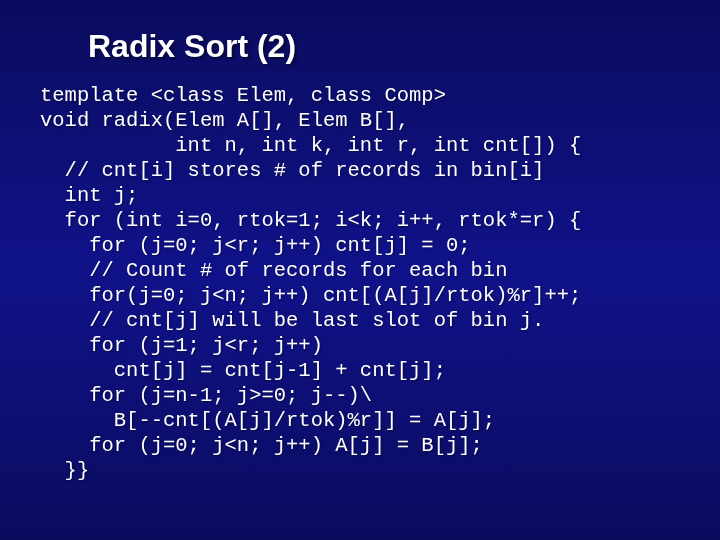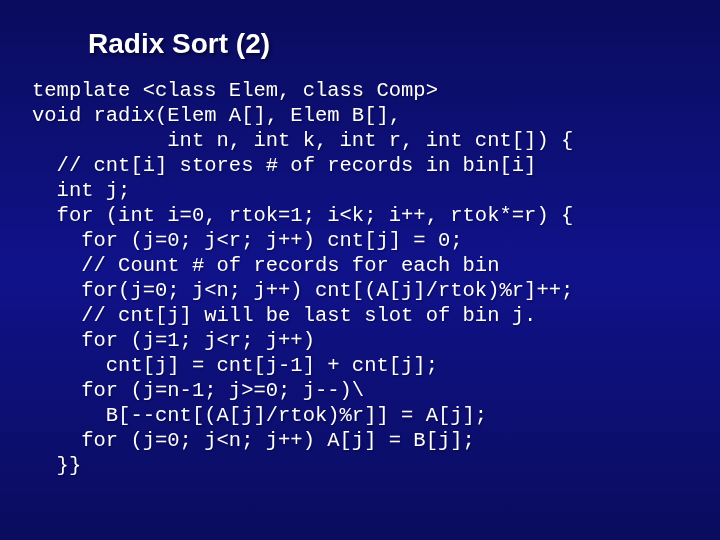--- a/index.html
+++ b/index.html
@@ -13,33 +13,33 @@
   .slide {
     width: 720px;
     height: 540px;
     background: linear-gradient(180deg, #0a0c5e 0%, #10128a 50%, #0a0c5e 100%);
     box-sizing: border-box;
     padding: 20px 0 0 0;
     font-family: Arial, Helvetica, sans-serif;
     color: #ffffff;
   }
   .title {
-    font-size: 28px;
+    font-size: 32px;
     font-weight: bold;
     color: #ffffff;
     margin: 8px 0 18px 88px;
     text-shadow: 2px 2px 3px rgba(0,0,0,0.5);
   }
   .code {
     font-family: "Courier New", Courier, monospace;
     font-size: 20.5px;
     line-height: 1.22;
     white-space: pre;
     color: #ffffff;
-    margin-left: 32px;
+    margin-left: 40px;
     text-shadow: 1px 1px 2px rgba(0,0,0,0.4);
   }
 </style>
 </head>
 <body>
 
 <div class="slide">
   <div class="title">Radix Sort (2)</div>
   <div class="code">template &lt;class Elem, class Comp&gt;
 void radix(Elem A[], Elem B[],

